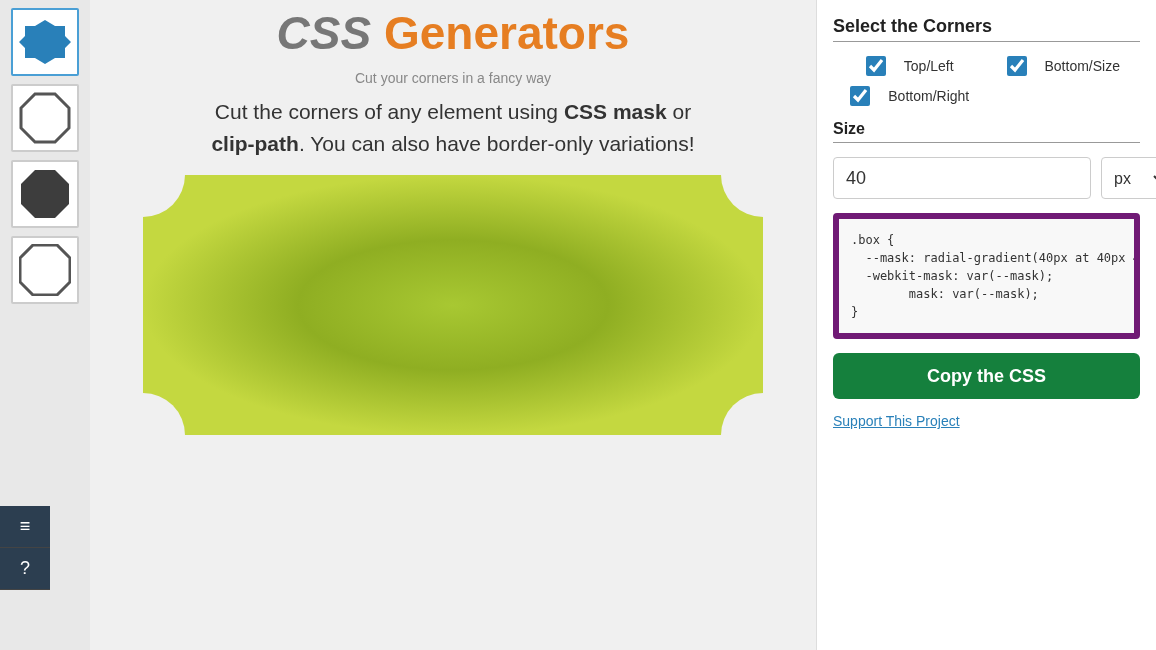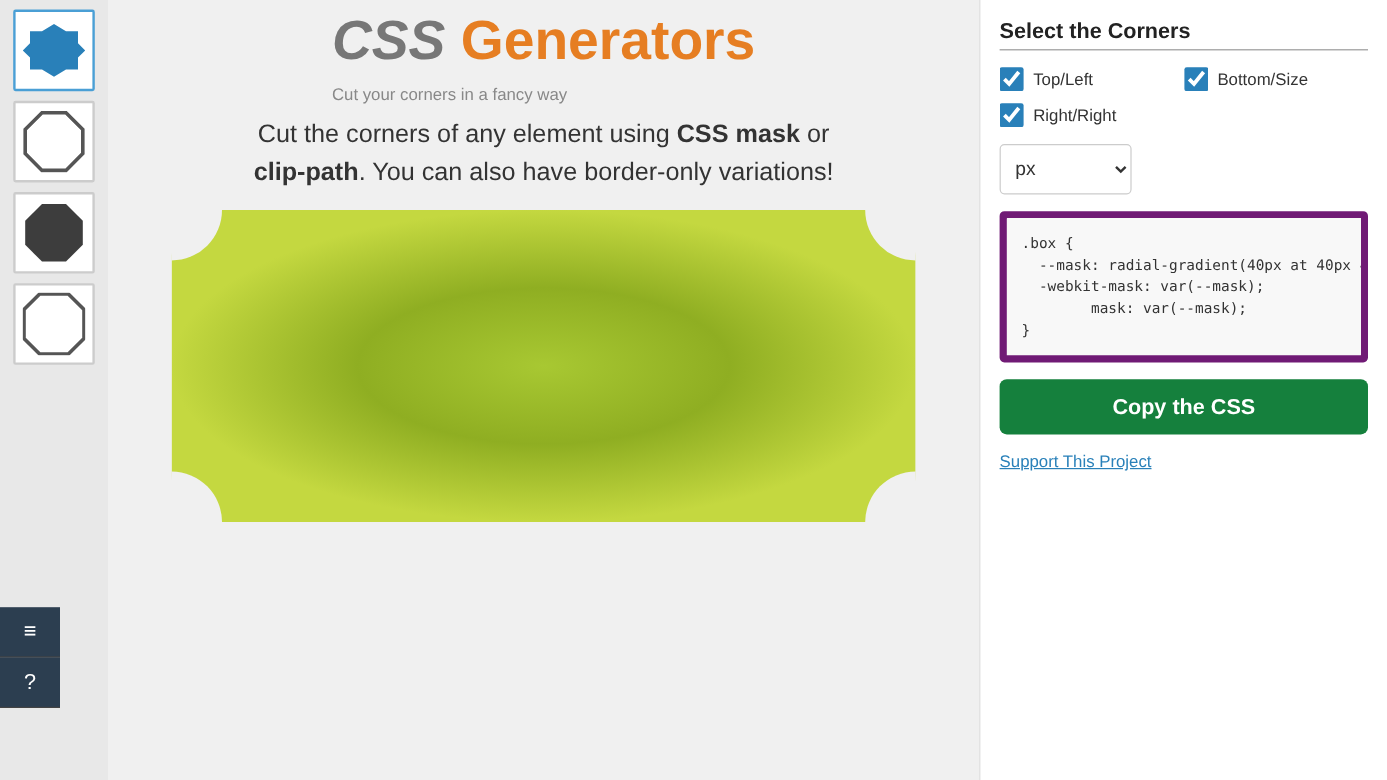--- a/index.html
+++ b/index.html
@@ -85,21 +85,21 @@
       display: flex;
       flex-direction: column;
       align-items: center;
       padding: 10px 20px;
     }
 
     
     .logo-area {
       display: flex;
       flex-direction: column;
-      align-items: flex-start;
+      align-items: center;
       margin-bottom: 10px;
     }
 
     .logo-text {
       font-size: 46px;
       font-weight: bold;
       line-height: 1;
     }
 
     .logo-css {
@@ -151,24 +151,25 @@
 
     .checkboxes-grid {
       display: grid;
       grid-template-columns: 1fr 1fr;
       gap: 10px 0;
     }
 
     .checkbox-row {
       display: flex;
       align-items: center;
-      gap: 8px;
+      gap: 18px;
       font-size: 14px;
       color: #333;
       cursor: pointer;
+      justify-content: center;
     }
 
     .checkbox-row input[type="checkbox"] {
       width: 20px;
       height: 20px;
       accent-color: #2980b9;
       cursor: pointer;
     }
 
     .size-label {
@@ -364,26 +365,28 @@
       <label class="checkbox-row">
         <input type="checkbox" checked="" style="">
         <span>Top/Left</span>
       </label>
       <label class="checkbox-row">
         <input type="checkbox" checked="" style="">
         <span>Bottom/Size</span>
       </label>
       <label class="checkbox-row">
         <input type="checkbox" checked="" style="">
-        <span>Right/Right</span>
+        <span>Bottom/Right</span>
       </label>
     </div>
 
+    <div class="size-label">Size</div>
 
     <div class="size-row">
+      <input type="number" class="size-input" value="40" style="">
       <select class="size-unit-select">
         <option value="px" selected="">px</option>
         <option value="%">%</option>
         <option value="em">em</option>
         <option value="rem">rem</option>
       </select>
     </div>
 
     <div class="css-code-area">.box {
   --mask: radial-gradient(40px at 40px 40px,#0000 98%,#000) -40

